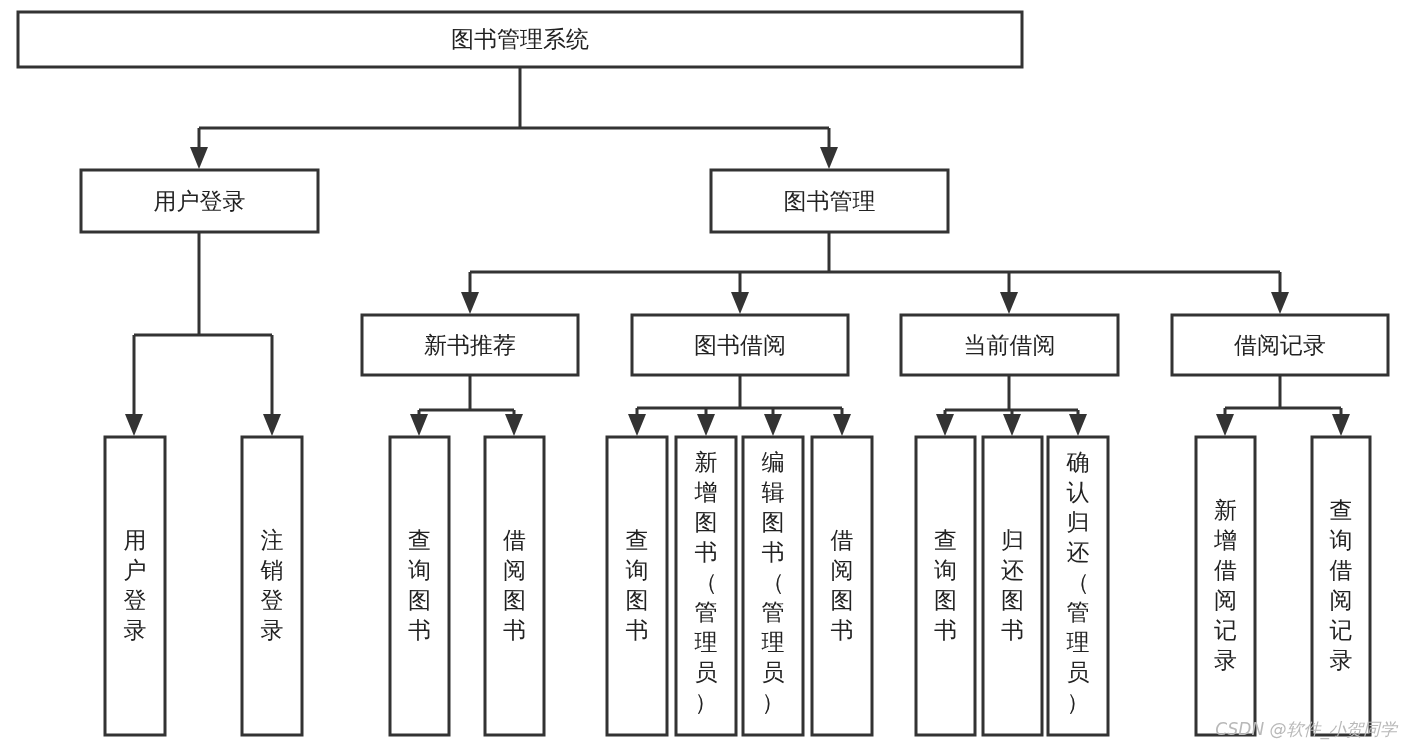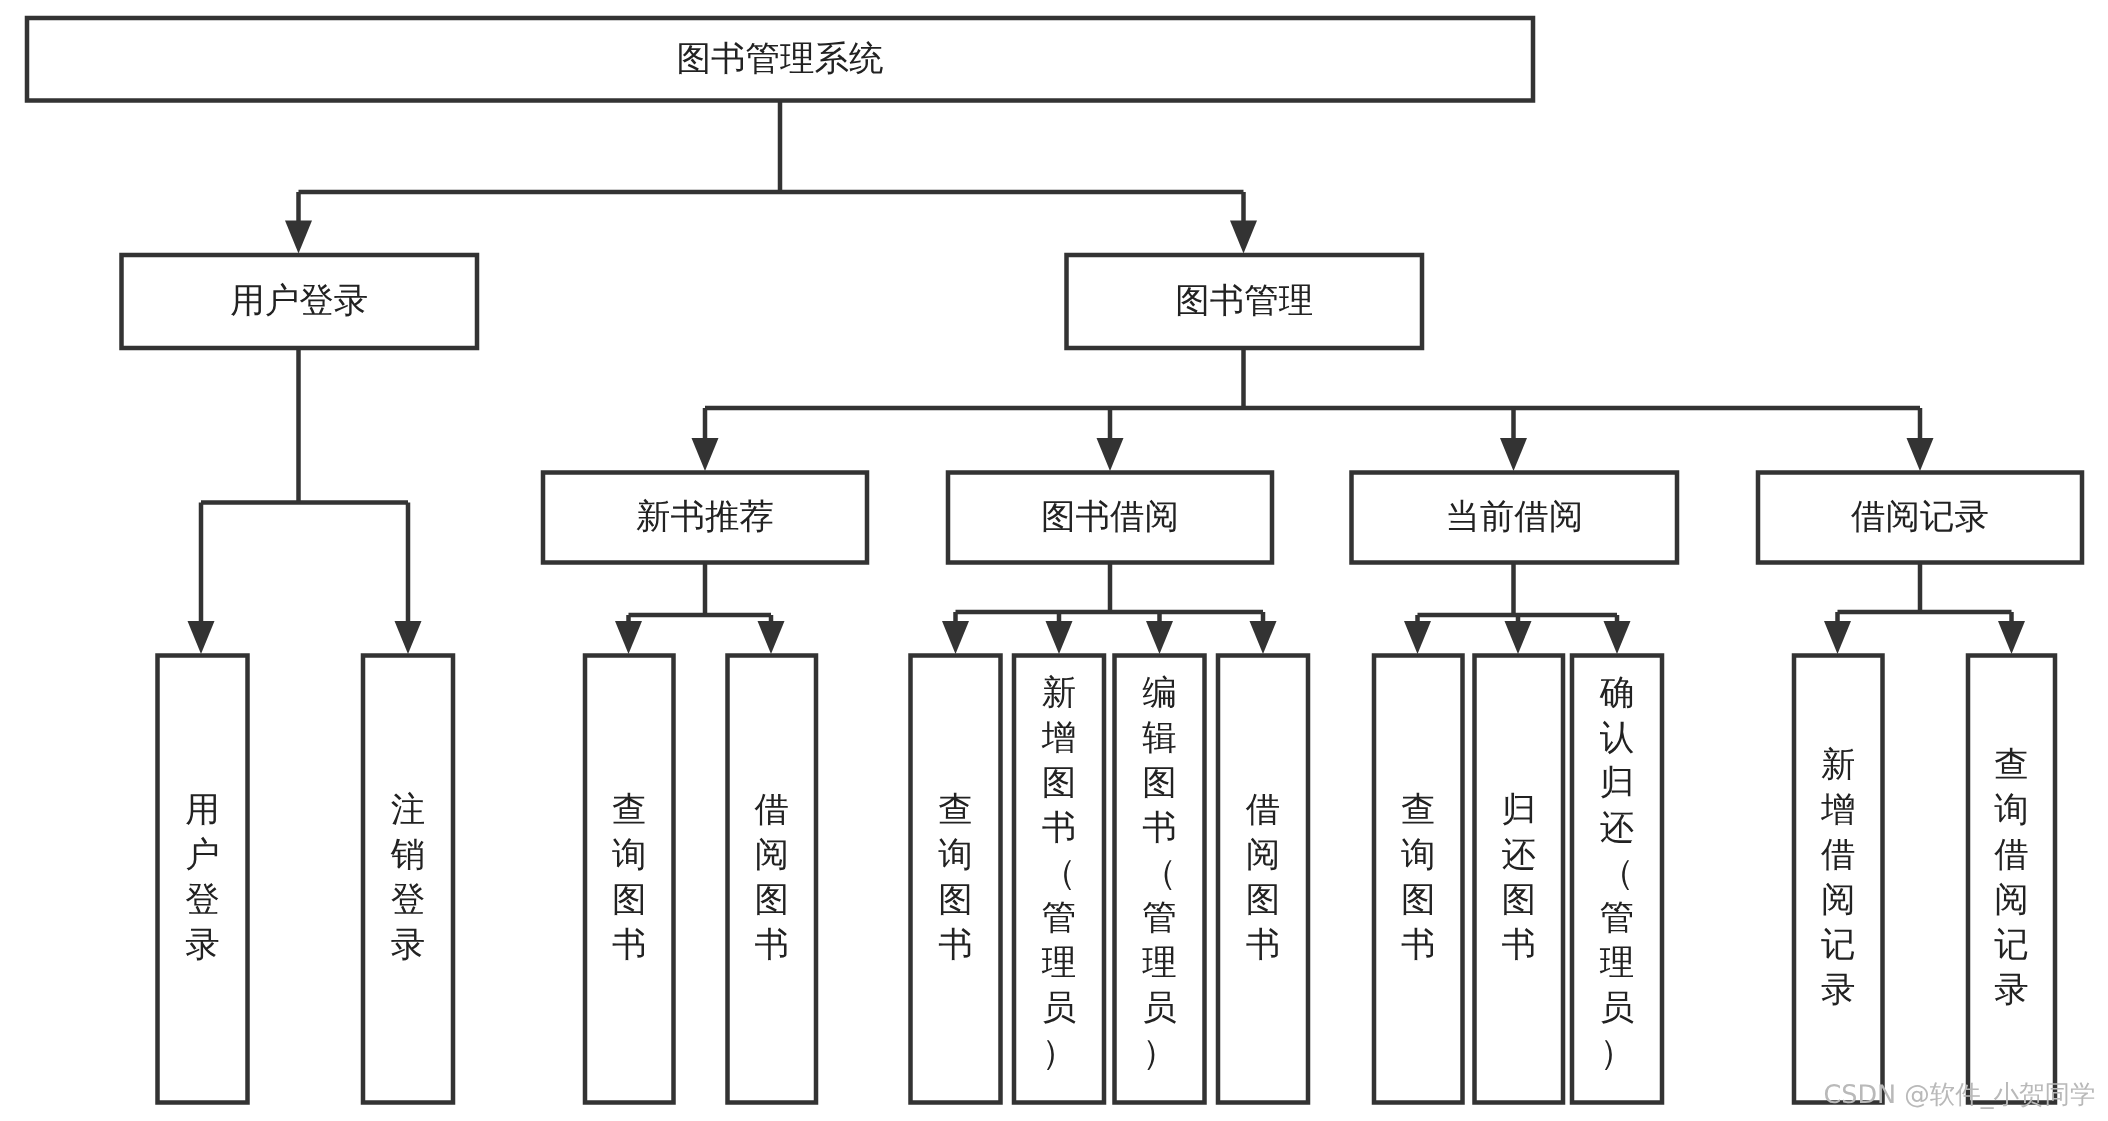--- a/index.html
+++ b/index.html
@@ -51,20 +51,21 @@
   }
   .watermark {
     position: absolute;
     right: 8px;
     bottom: 6px;
     font-family: "DejaVu Sans", "Liberation Sans", sans-serif;
     font-size: 17px;
     color: #b9b9b9;
     white-space: nowrap;
     user-select: none;
+    font-style: italic;
   }
 </style>
 </head>
 <body>
 
 <div id="diagram-root">
   <svg id="tree-svg" viewBox="0 0 1405 747">
     <g id="connectors-layer">
         <line x1="520" y1="67" x2="520" y2="128" class="connector"></line>
         <line x1="199" y1="128" x2="829" y2="128" class="connector"></line>

